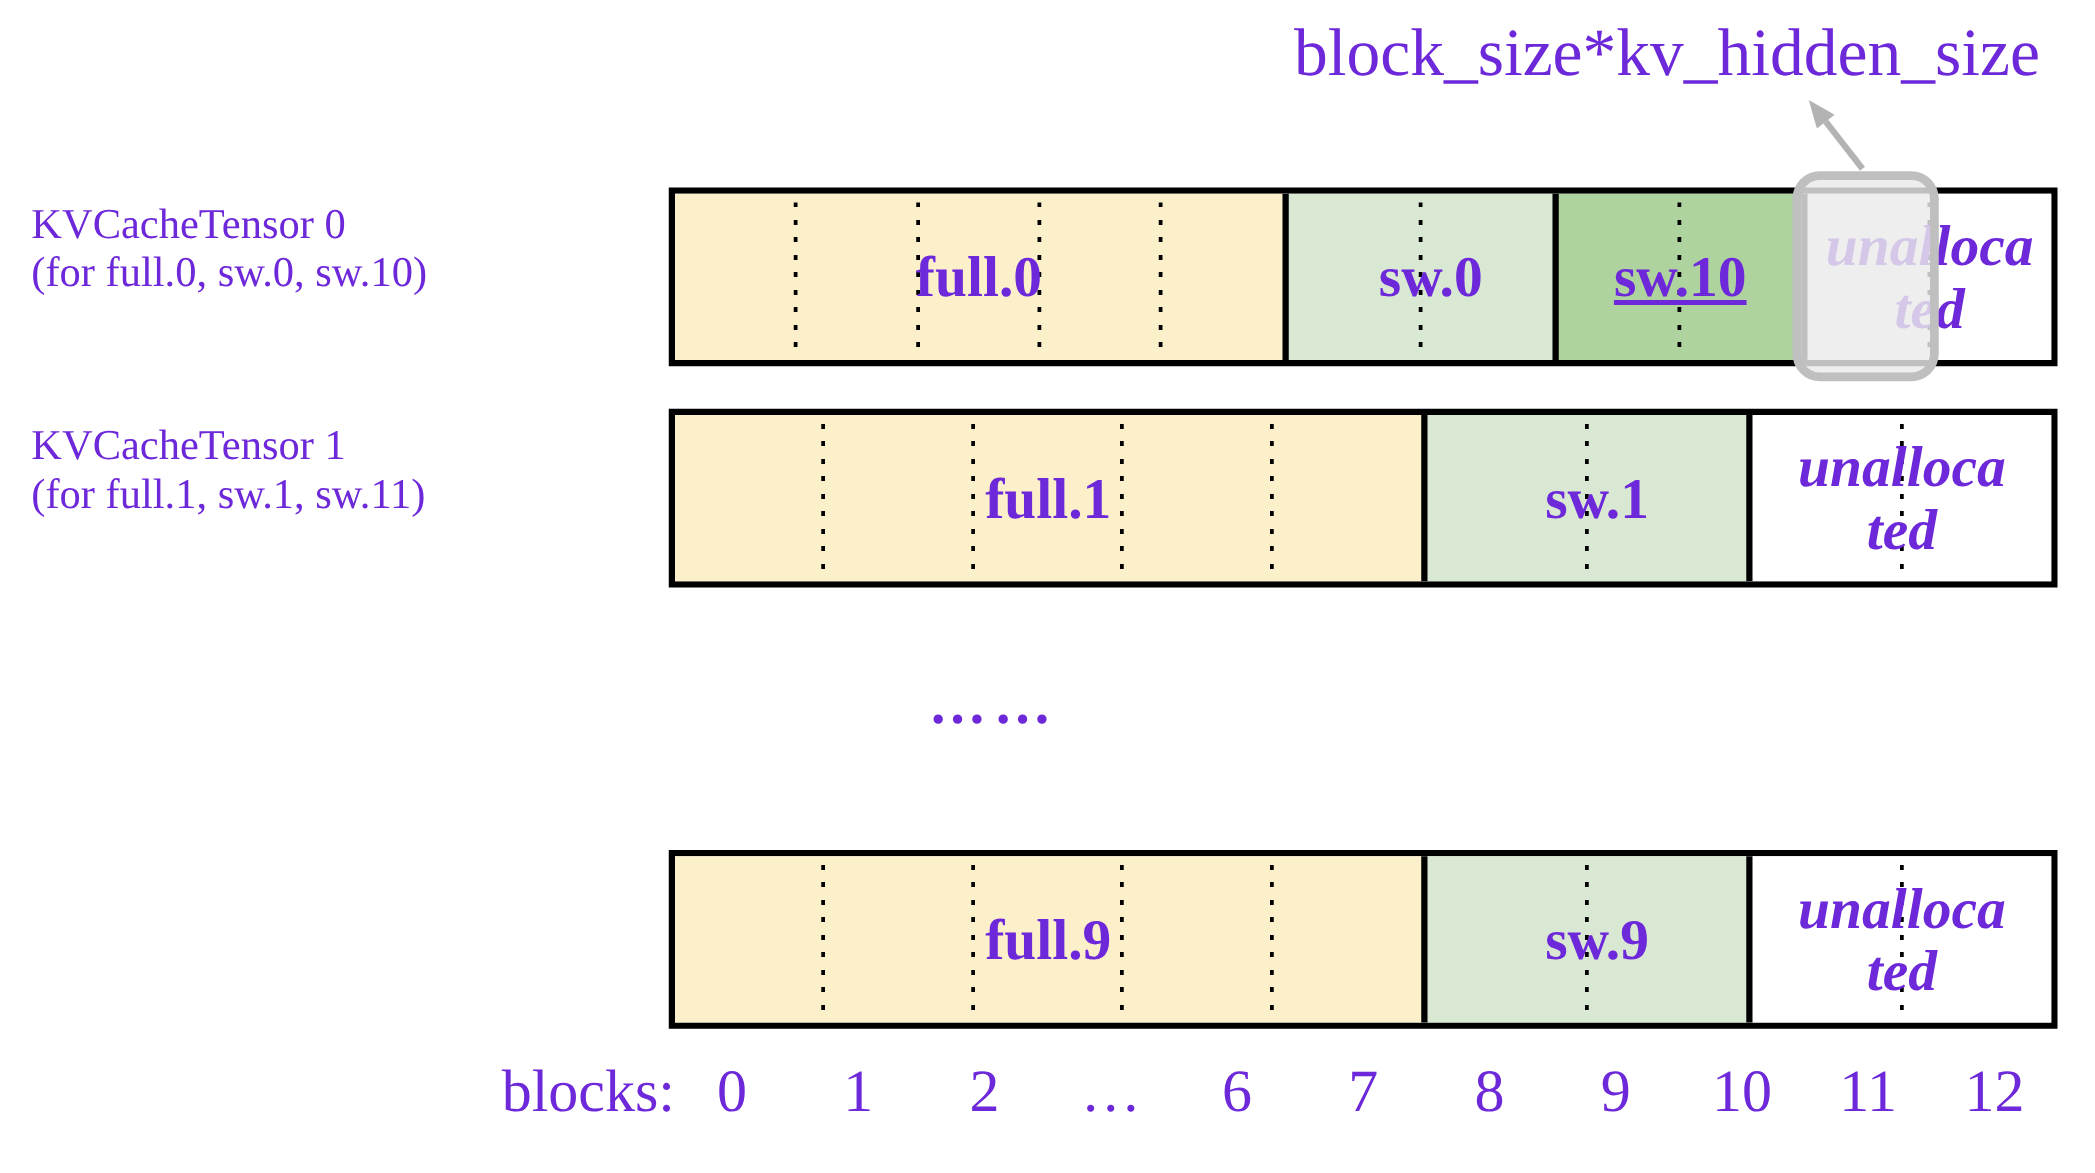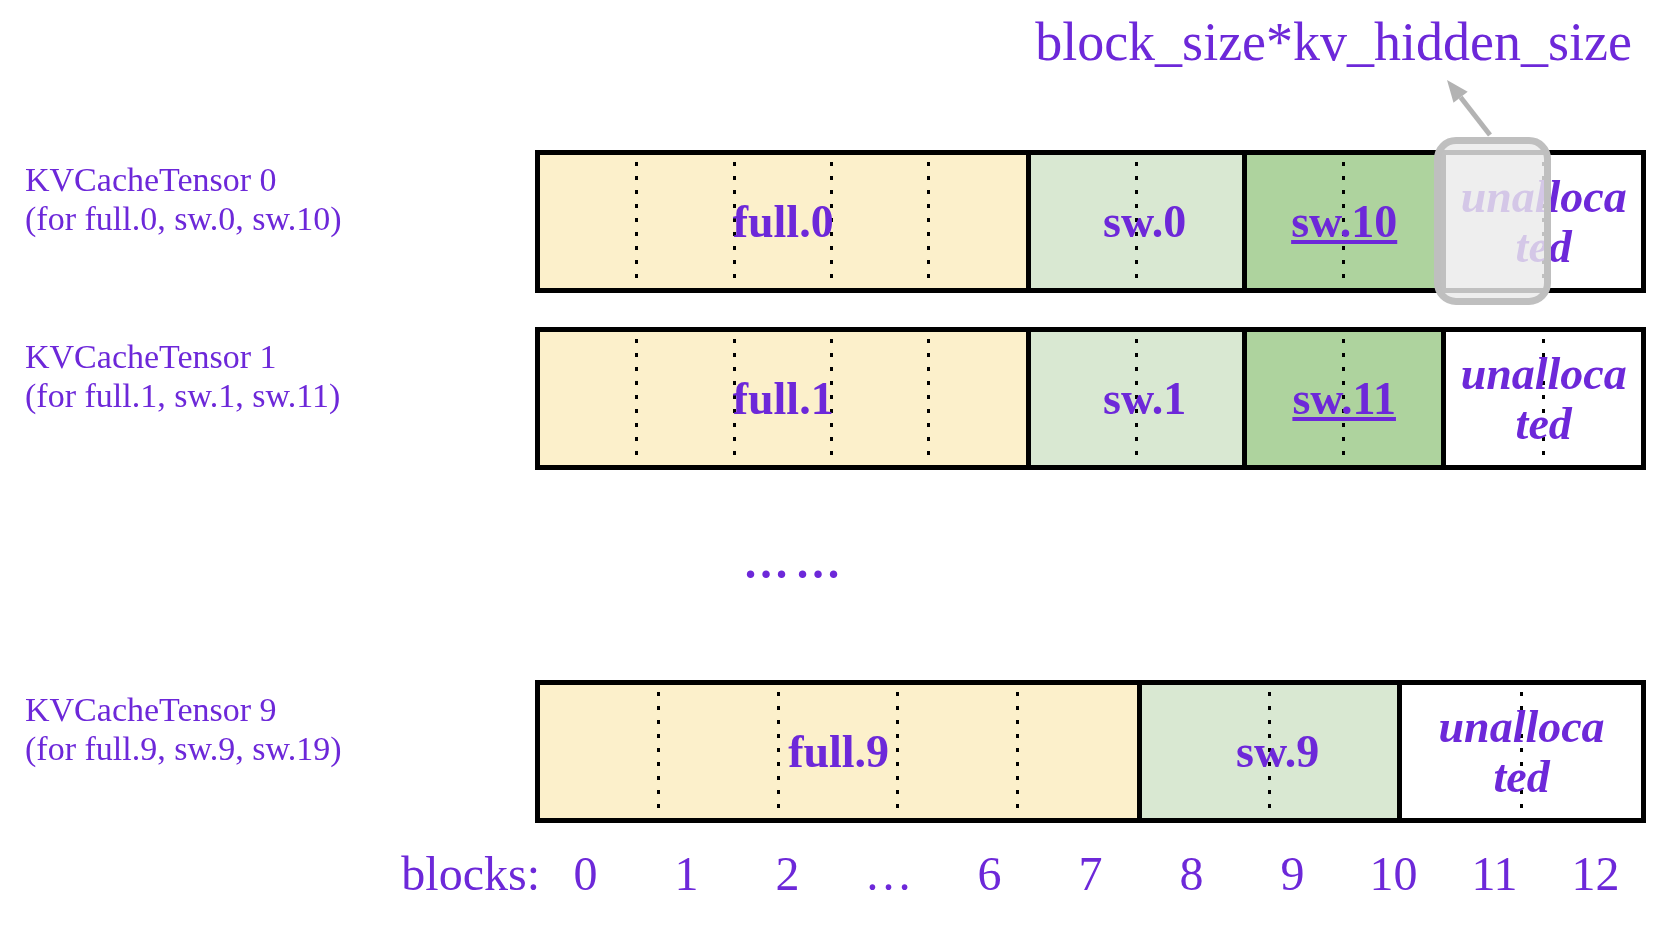--- a/index.html
+++ b/index.html
@@ -106,39 +106,31 @@
       <i class="dotline d20"></i>
       <i class="dotline d40"></i>
       <i class="dotline d60"></i>
       <i class="dotline d80"></i>
       <span class="seg-label">full.1</span>
     </div>
     <div class="seg seg-sw">
       <i class="dotline d50"></i>
       <span class="seg-label">sw.1</span>
     </div>
-    <div class="seg seg-swhi">
-      <i class="dotline d50"></i>
-      <span class="seg-label">sw.11</span>
-    </div>
     <div class="seg seg-unalloc">
       <i class="dotline d50"></i>
       <span class="seg-label">
         <span class="ln">unalloca</span>
         <span class="ln">ted</span>
       </span>
     </div>
   </div>
 
   <div class="mid-ellipsis">……</div>
 
-  <div class="tensor-label tl-2">
-    <div>KVCacheTensor 9</div>
-    <div>(for full.9, sw.9, sw.19)</div>
-  </div>
   <div class="bar bar-2">
     <div class="seg seg-full">
       <i class="dotline d20"></i>
       <i class="dotline d40"></i>
       <i class="dotline d60"></i>
       <i class="dotline d80"></i>
       <span class="seg-label">full.9</span>
     </div>
     <div class="seg seg-sw">
       <i class="dotline d50"></i>

